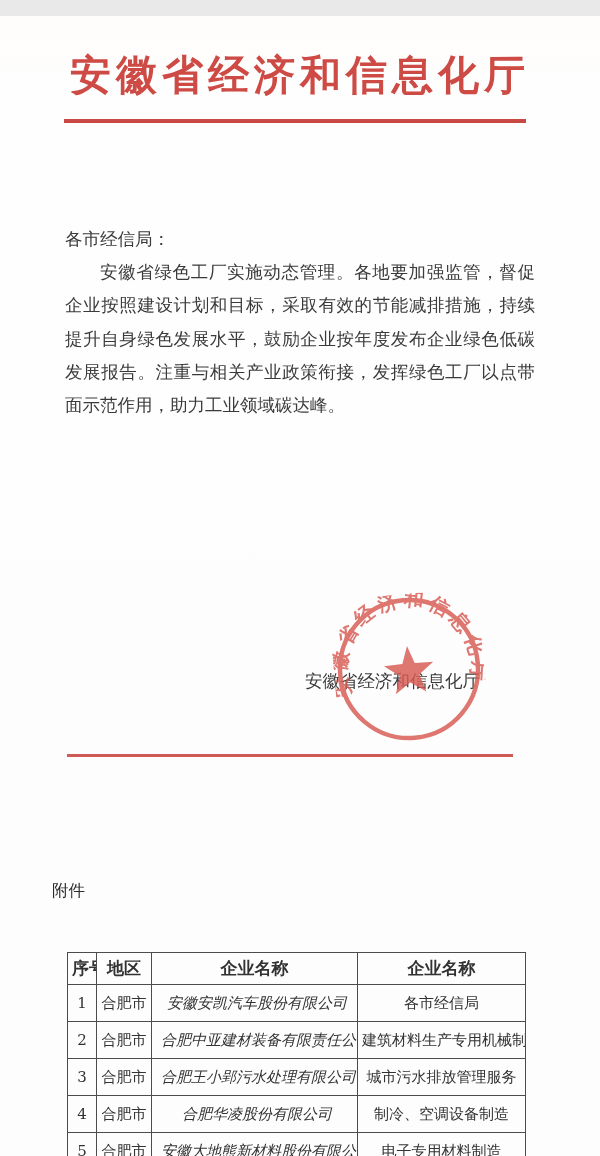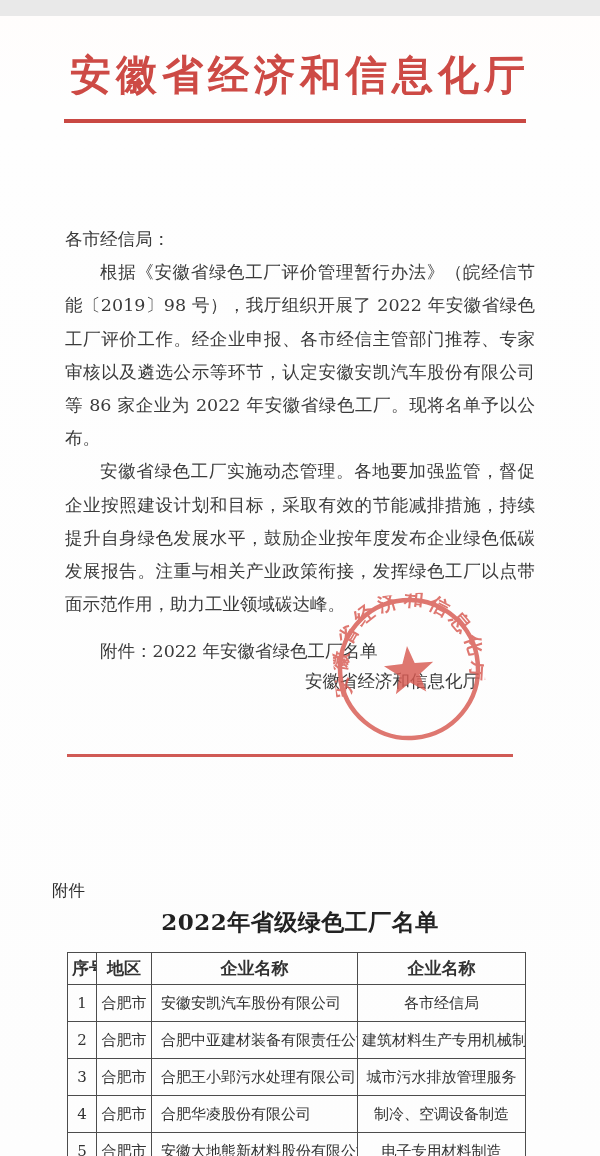--- a/index.html
+++ b/index.html
@@ -79,62 +79,59 @@
     border-collapse:collapse; table-layout:fixed;
     font-size:15px; color:#323232;
   }
   .factory-table th, .factory-table td {
     border:1.4px solid #4c4c4c;
     padding:0 4px;
     overflow:hidden; white-space:nowrap;
   }
   .factory-table th { height:31px; font-weight:600; font-size:17px; text-align:center; }
   .factory-table td { height:36px; text-align:center; }
-  .factory-table td.company { text-align:left; padding-left:9px; }
+  .factory-table td.company { text-align:center; padding-left:9px;font-style:italic; }
   .col-serial { width:29px; }
   .col-region { width:55px; }
   .col-company { width:206px; }
   .col-industry { width:168px; }
   .factory-table tr.partial td { height:20px; border-bottom:none; }
 </style>
 </head>
 <body>
 
 <div class="page">
 
   <div class="letterhead">安徽省经济和信息化厅</div>
   <div class="letterhead-rule"></div>
 
 
   <div class="body-text">
     <div>各市经信局：</div>
-    <p class="para">根据《安徽省绿色工厂评价管理暂行办法》（皖经信节能〔2019〕98 号），我厅组织开展了 2022 年安徽省绿色工厂评价工作。经企业申报、各市经信主管部门推荐、专家审核以及遴选公示等环节，认定安徽安凯汽车股份有限公司等 86 家企业为 2022 年安徽省绿色工厂。现将名单予以公布。</p>
     <p class="para">安徽省绿色工厂实施动态管理。各地要加强监管，督促企业按照建设计划和目标，采取有效的节能减排措施，持续提升自身绿色发展水平，鼓励企业按年度发布企业绿色低碳发展报告。注重与相关产业政策衔接，发挥绿色工厂以点带面示范作用，助力工业领域碳达峰。</p>
-    <div class="attachment-ref">附件：2022 年安徽省绿色工厂名单</div>
   </div>
 
   <div class="signature-block">
     <div>安徽省经济和信息化厅</div>
   </div>
 
   <svg class="seal" viewBox="0 0 150 150" aria-hidden="true">
     <defs>
       <path id="sealArc" d="M 29,118 A 63,63 0 1 1 121,118" fill="none"></path>
     </defs>
     <circle cx="75" cy="75" r="69" fill="none" stroke="#d85a52" stroke-width="4.5"></circle>
     <polygon points="75,52 81.2,69.5 99.7,70 85,81.2 90.3,99 75,88.5 59.7,99 65,81.2 50.3,70 68.8,69.5" fill="#d85a52"></polygon>
     <text font-size="19.5" fill="#d85a52" letter-spacing="4.5" font-weight="700" font-family="DejaVu Serif, Liberation Serif, serif" text-anchor="middle">
       <textPath href="#sealArc" startOffset="50%">安徽省经济和信息化厅</textPath>
     </text>
   </svg>
 
   <div class="divider-line"></div>
 
   <div class="attachment-label">附件</div>
-  <div class="attachment-table-title">2022年省级绿色工厂名单</div>
 
   <table class="factory-table">
     <colgroup>
       <col class="col-serial">
         <col class="col-region">
         <col class="col-company">
         <col class="col-industry">
     </colgroup>
     <thead>
       <tr>

